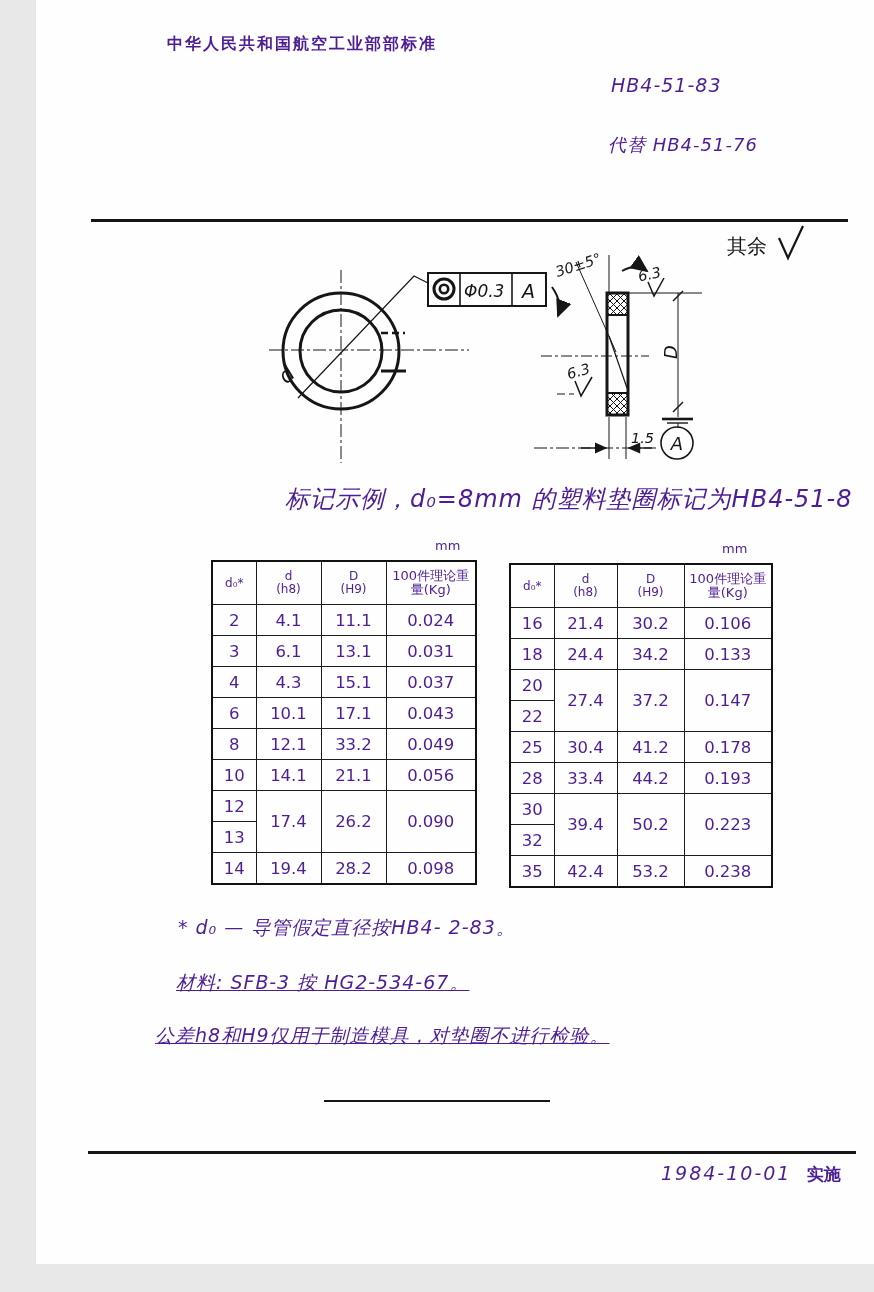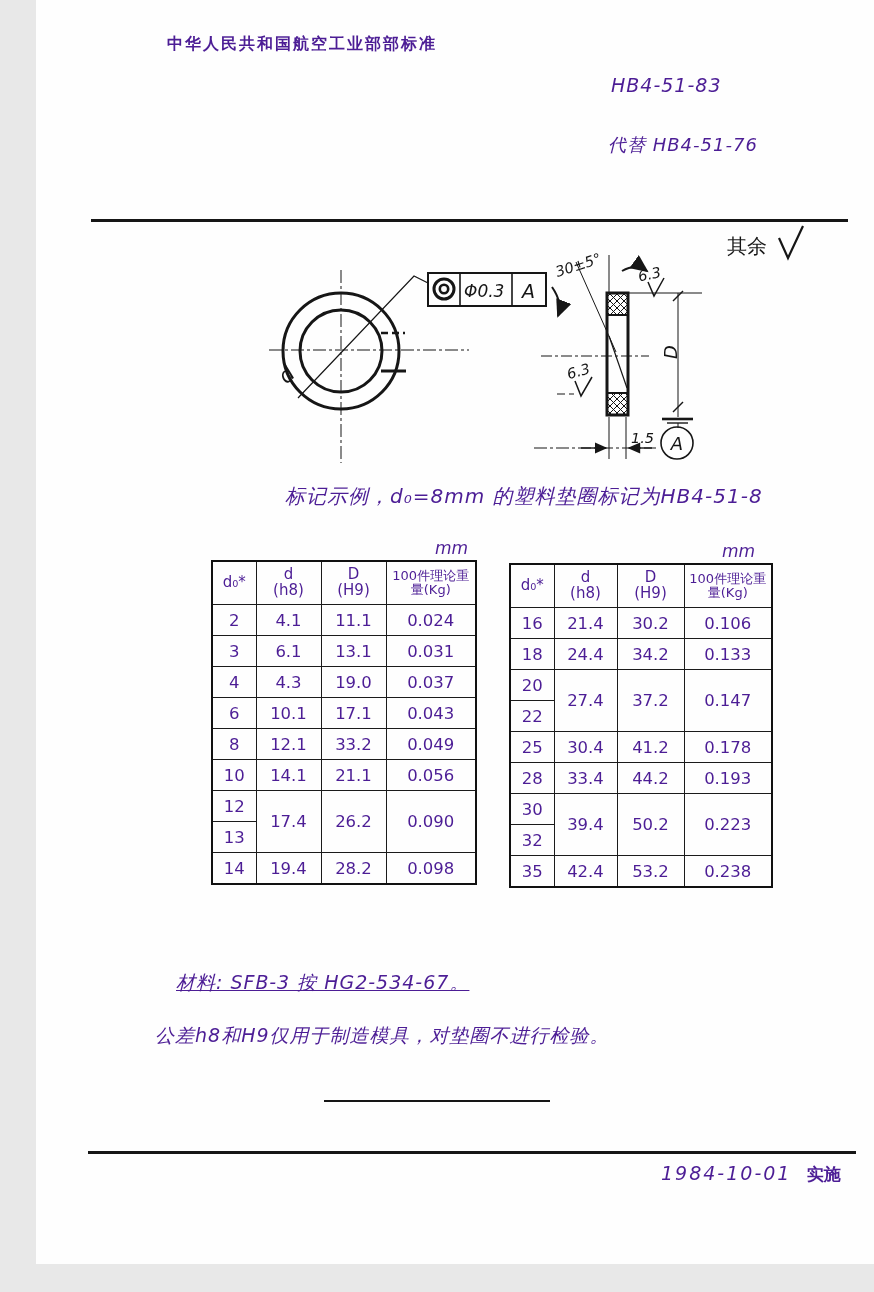--- a/index.html
+++ b/index.html
@@ -5,27 +5,27 @@
   html,body{margin:0;padding:0;background:#e8e8e8;}
   .page{position:relative;width:874px;height:1264px;background:#fefefe;overflow:hidden;
         font-family:"DejaVu Sans",sans-serif;color:#4c1d95;margin-left:36px;}
   .abs{position:absolute;}
   .hline{background:#161616;}
   .hw{font-style:italic;letter-spacing:1px;}
   .org-line{font-size:16px;font-weight:bold;letter-spacing:2px;}
   .std-no{font-size:19px;}
   .doc-title{font-size:31px;font-weight:bold;letter-spacing:24px;white-space:nowrap;}
   .replaces{font-size:18px;}
-  .marking{font-size:20px;white-space:nowrap;}
-  .unit-label{font-size:17px;font-style:italic;}
+  .marking{font-size:24px;white-space:nowrap;}
+  .unit-label{font-size:13px;}
   table.spec{border-collapse:collapse;table-layout:fixed;background:transparent;}
   table.spec th, table.spec td{border:1.6px solid #1b1b1b;text-align:center;vertical-align:middle;
         padding:0;font-size:16px;font-weight:normal;}
   table.spec{border:2.4px solid #111;}
-  table.spec th{height:42px;line-height:1.05;font-size:15px;}
+  table.spec th{height:42px;line-height:1.05;font-size:12px;}
   table.spec td{height:30px;font-size:16.5px;}
   table.spec .wcol{font-size:13px;text-align:center;}
   .note{font-size:19px;white-space:nowrap;}
   .footer-text{font-size:17px;white-space:nowrap;}
   .footer-text .date{font-size:19px;font-style:italic;letter-spacing:2px;}
   .footer-text .lbl{font-weight:bold;margin-left:10px;}
   svg text{font-family:"DejaVu Sans",sans-serif;fill:#151515;}
   svg .ln{stroke:#161616;fill:none;}
 </style>
 </head>
@@ -155,21 +155,21 @@
         </tr>
         <tr>
           <td>3</td>
           <td>6.1</td>
           <td>13.1</td>
           <td>0.031</td>
         </tr>
         <tr>
           <td>4</td>
           <td>4.3</td>
-          <td>19.0</td>
+          <td>15.1</td>
           <td>0.037</td>
         </tr>
         <tr>
           <td>6</td>
           <td>10.1</td>
           <td>17.1</td>
           <td>0.043</td>
         </tr>
         <tr>
           <td>8</td>
@@ -267,22 +267,23 @@
         </tr>
         <tr>
           <td>35</td>
           <td>42.4</td>
           <td>53.2</td>
           <td>0.238</td>
         </tr>
       </tbody>
   </table>
 
+  <div class="abs note hw" style="left:142px;top:915px;">* d₀ — 导管假定直径按HB4- 2-83。</div>
   <div class="abs note hw" style="left:140px;top:970px;text-decoration:underline;">材料:  SFB-3 按 HG2-534-67。</div>
-  <div class="abs note hw" style="left:119px;top:1023px;">公差h8和H9仅用于制造模具，对垫圈不进行检验。</div>
+  <div class="abs note hw" style="left:119px;top:1023px;text-decoration:underline;">公差h8和H9仅用于制造模具，对垫圈不进行检验。</div>
 
   <div class="abs hline" style="left:288px;top:1100px;width:226px;height:2px;"></div>
   <div class="abs hline" style="left:52px;top:1151px;width:768px;height:3px;"></div>
 
   <div class="abs footer-text" style="left:625px;top:1162px;">
     <span class="date">1984-10-01</span>
     <span class="lbl">实施</span>
   </div>
 
 </div>

